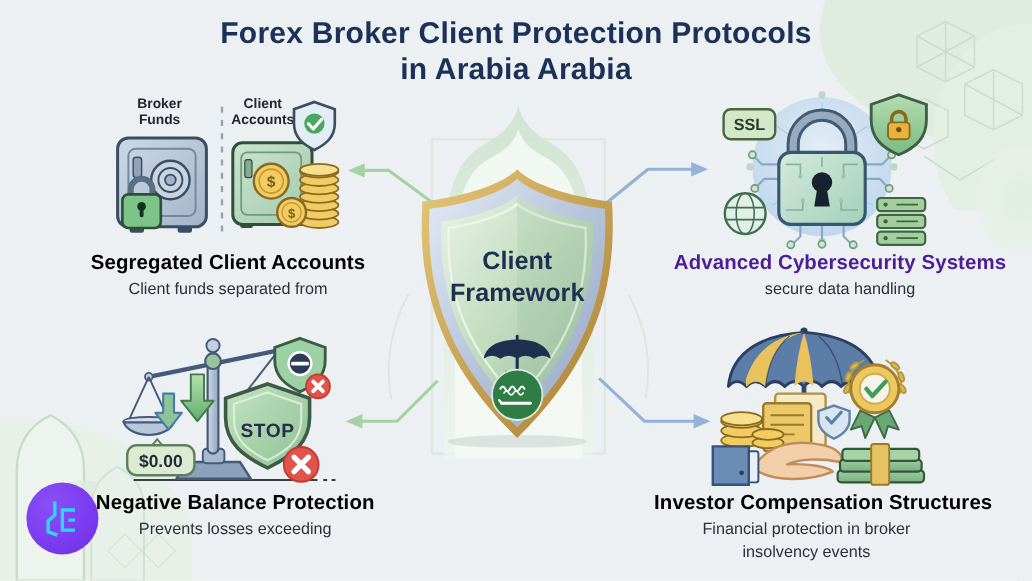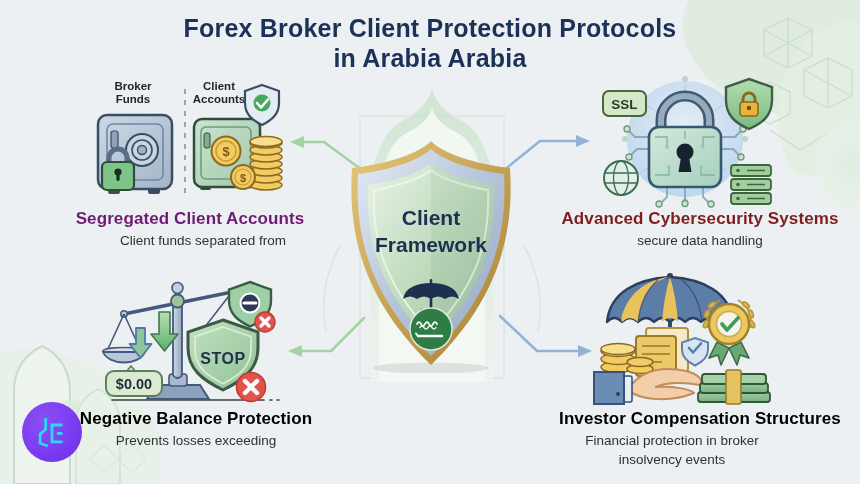--- a/index.html
+++ b/index.html
@@ -13,22 +13,22 @@
 
   
   .title {
     left:0; top:13px; width:860px; text-align:center;
     font-size:25px; line-height:30px; font-weight:700;
     color:#1c3157; letter-spacing:.2px;
   }
 
   
   .heading { font-size:17px; font-weight:700; text-align:center; letter-spacing:.1px; }
-  .h-blue1 { color:#701a75; }
-  .h-blue2 { color:#7f1d1d; }
+  .h-blue1 { color:#000000; }
+  .h-blue2 { color:#4c1d95; }
   .h-navy  { color:#000000; }
   .desc {
     font-size:13.5px; line-height:19px; color:#2c3036; text-align:center;
   }
   .desc span { display:block; }
 
   
   .blob-mid-right {
     right:-28px; top:118px; width:75px; height:95px; border-radius:50%;
     background:radial-gradient(ellipse at center,#e0ede1 0%,#e7f1e8 55%,rgba(237,240,242,0) 75%);
@@ -181,21 +181,21 @@
       <text x="157" y="104.5" text-anchor="middle" font-size="11" font-weight="bold" fill="#7a5c16">$</text>
     </g>
     <g>
       <path d="M176,8 l17,6 v12 c0,11 -7,17 -17,22 c-10,-5 -17,-11 -17,-22 v-12 z" fill="#e4ecf4" stroke="#3b4d63" stroke-width="2.2"></path>
       <circle cx="176" cy="26" r="8.5" fill="#49a75f"></circle>
       <path d="M171,26 l4,4.5 7,-8" fill="none" stroke="#ffffff" stroke-width="2.6" stroke-linecap="round" stroke-linejoin="round"></path>
     </g>
   </svg>
 
   <div class="abs heading h-blue1" style="left:40px;top:209px;width:300px">Segregated Client Accounts</div>
-  <div class="abs desc" style="left:53px;top:231px;width:300px">
+  <div class="abs desc" style="left:40px;top:231px;width:300px">
     <span>Client funds separated from</span>
   </div>
 
   <svg class="abs" style="left:597px;top:75px" width="180" height="134" viewBox="0 0 180 134">
     <defs>
       <radialGradient id="cyberCircle" cx="0.5" cy="0.4" r="0.7">
         <stop offset="0" stop-color="#e4eef7"></stop>
           <stop offset="1" stop-color="#b9d3ea"></stop>
       </radialGradient>
       <linearGradient id="lockBody" x1="0" y1="0" x2="1" y2="1">
@@ -470,21 +470,21 @@
       <path d="M130,58 l5,6 l11,-12" fill="none" stroke="#3f9d5c" stroke-width="3.6" stroke-linecap="round" stroke-linejoin="round"></path>
     </g>
     <g>
       <rect x="106" y="126" width="72" height="10" rx="3" fill="url(#noteG)" stroke="#2f5738" stroke-width="1.8"></rect>
       <rect x="108" y="117" width="68" height="10" rx="3" fill="url(#noteG)" stroke="#2f5738" stroke-width="1.8"></rect>
       <rect x="110" y="108" width="64" height="10" rx="3" fill="#a8d2a8" stroke="#2f5738" stroke-width="1.8"></rect>
       <rect x="134" y="104" width="15" height="34" rx="2" fill="#e5c363" stroke="#9a7a28" stroke-width="1.6"></rect>
     </g>
   </svg>
 
-  <div class="abs heading h-navy" style="left:550px;top:409px;width:300px">Investor Compensation Structures</div>
+  <div class="abs heading h-navy" style="left:536px;top:409px;width:300px">Investor Compensation Structures</div>
   <div class="abs desc" style="left:522px;top:431px;width:300px">
     <span>Financial protection in broker</span>
     <span>insolvency events</span>
   </div>
 
   <div class="abs logo">
     <svg width="42" height="42" viewBox="0 0 60 60">
       <g fill="none" stroke="#2bd9f2" stroke-width="4" stroke-linejoin="miter">
         <path d="M21,10 L21,26 L13,33 L13,46 L24,50"></path>
         <path d="M45,20 L30,20 L30,44 L45,44"></path>

